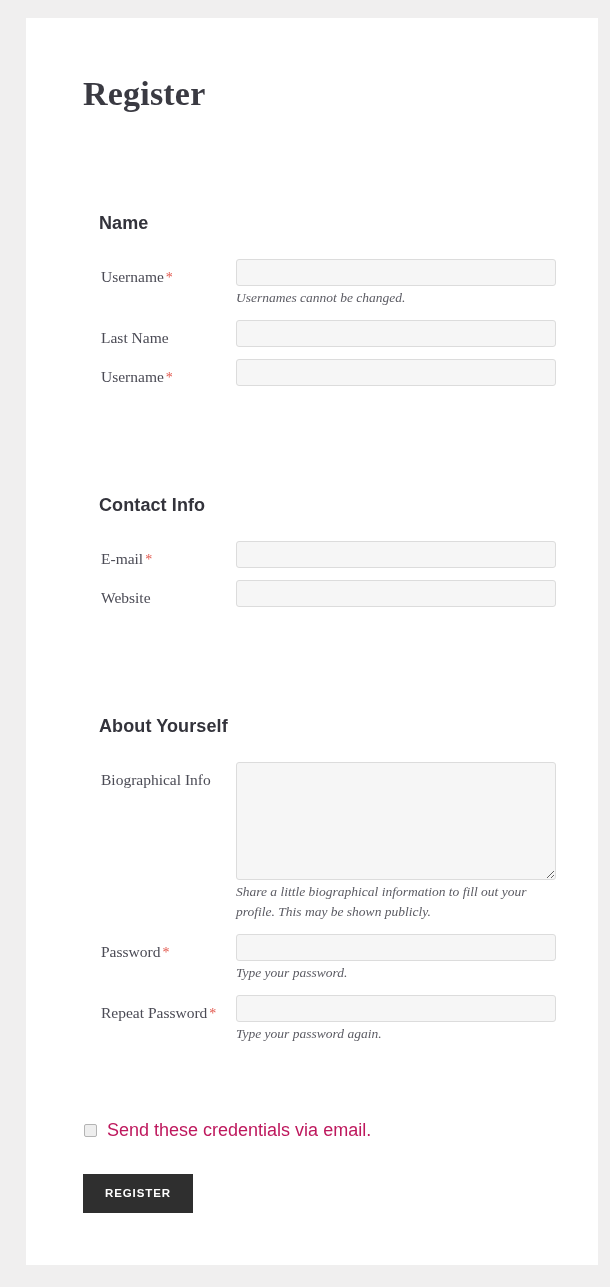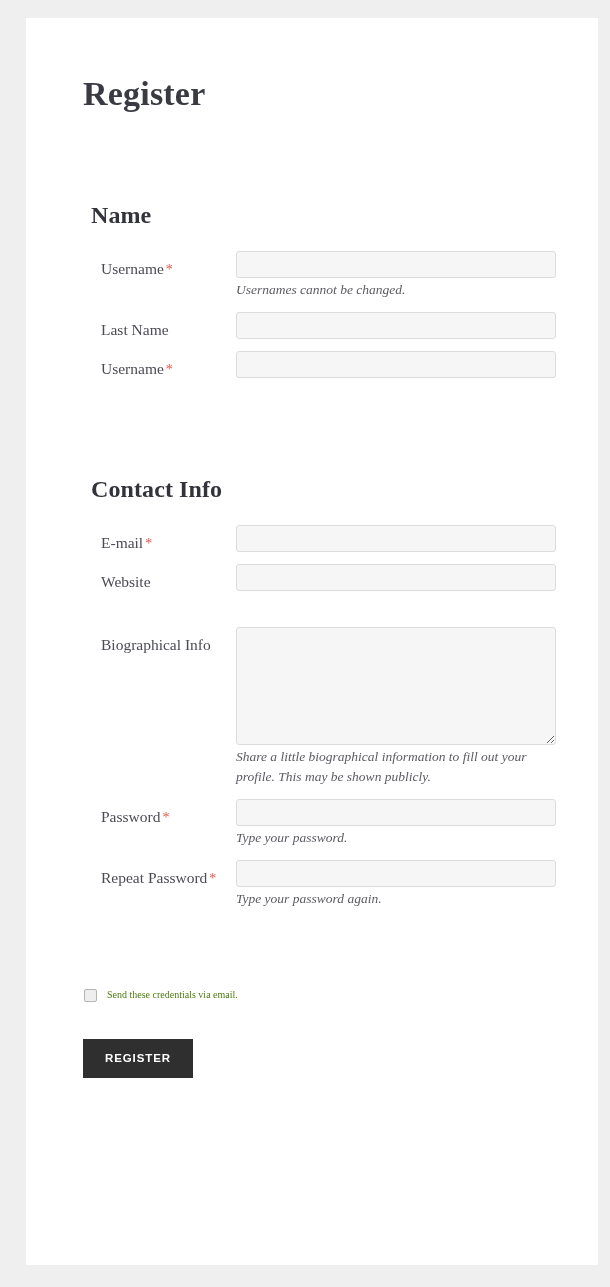--- a/index.html
+++ b/index.html
@@ -34,26 +34,26 @@
     font-weight: bold;
     font-size: 34px;
     line-height: 40px;
     color: #3a3a42;
     margin: 0;
     padding-top: 56px;
     letter-spacing: 0.2px;
   }
 
   .section-heading {
-    font-family: Liberation Serif, serif;
+    font-family: Liberation Sans, sans-serif;
     font-weight: bold;
-    font-size: 24px;
+    font-size: 18px;
     line-height: 24px;
     color: #33333b;
-    margin: 8px;
+    margin: 16px;
     letter-spacing: 0.1px;
   }
 
   .sec-name     { padding-top: 81px; }
   .sec-contact  { padding-top: 79px; }
   .sec-about    { padding-top: 79px; }
 
   .form-table {
     border-collapse: collapse;
     width: 455px;
@@ -145,24 +145,24 @@
     border-radius: 2px;
     margin: 0 10px 0 0;
     padding: 0;
     cursor: pointer;
     flex: none;
   }
   .cb:checked {
     background: #dcdcdc;
   }
   .cb-label {
-    font-family: Liberation Serif, serif;
-    font-size: 10px;
+    font-family: Liberation Sans, sans-serif;
+    font-size: 18px;
     line-height: 20px;
-    color: #4d7c0f;
+    color: #be185d;
     cursor: pointer;
   }
 
   .submit-wrap {
     padding-top: 34px;
     padding-bottom: 60px;
   }
   .submit-btn {
     display: inline-block;
     background: #2f2f2f;
@@ -222,20 +222,21 @@
               </td>
             </tr>
             <tr>
               <td class="row-label"><label>Website</label></td>
               <td class="row-field">
                 <input type="url" class="txt-input" placeholder="" style="">
               </td>
             </tr>
           </tbody>
         </table>
+        <h2 class="section-heading sec-about">About Yourself</h2>
         <table class="form-table">
           <tbody>
             <tr>
               <td class="row-label"><label>Biographical Info</label></td>
               <td class="row-field">
                 <textarea class="txt-area" placeholder="" style=""></textarea>
                 <p class="description">Share a little biographical information to fill out your profile. This may be shown publicly.</p>
               </td>
             </tr>
             <tr>

